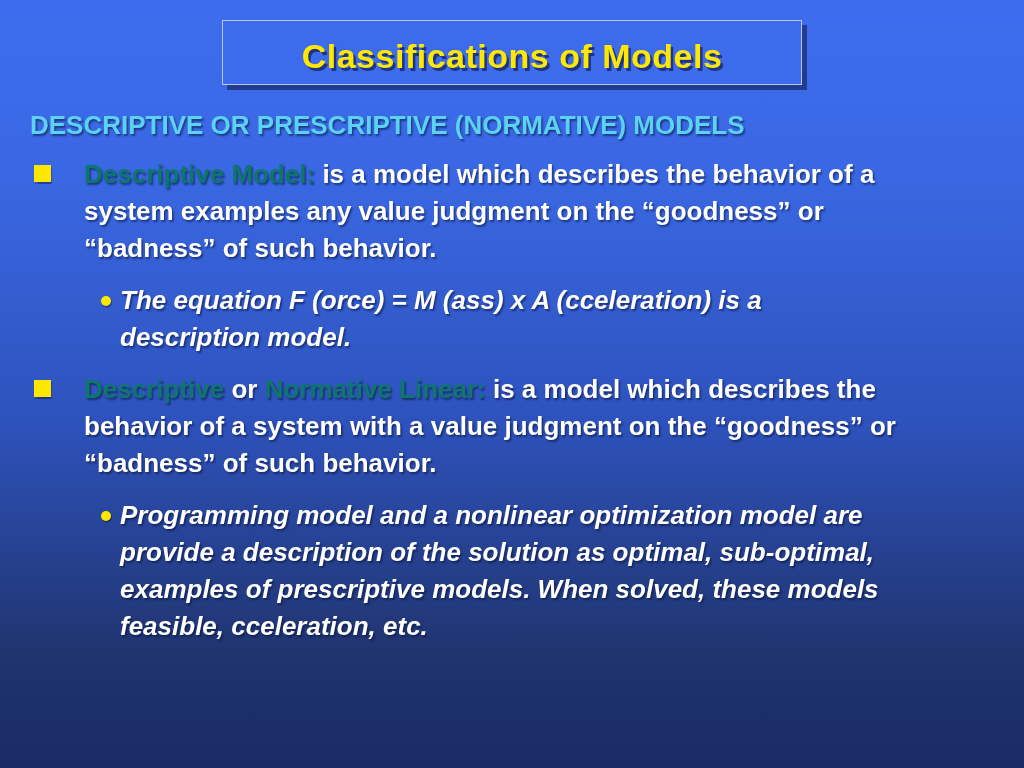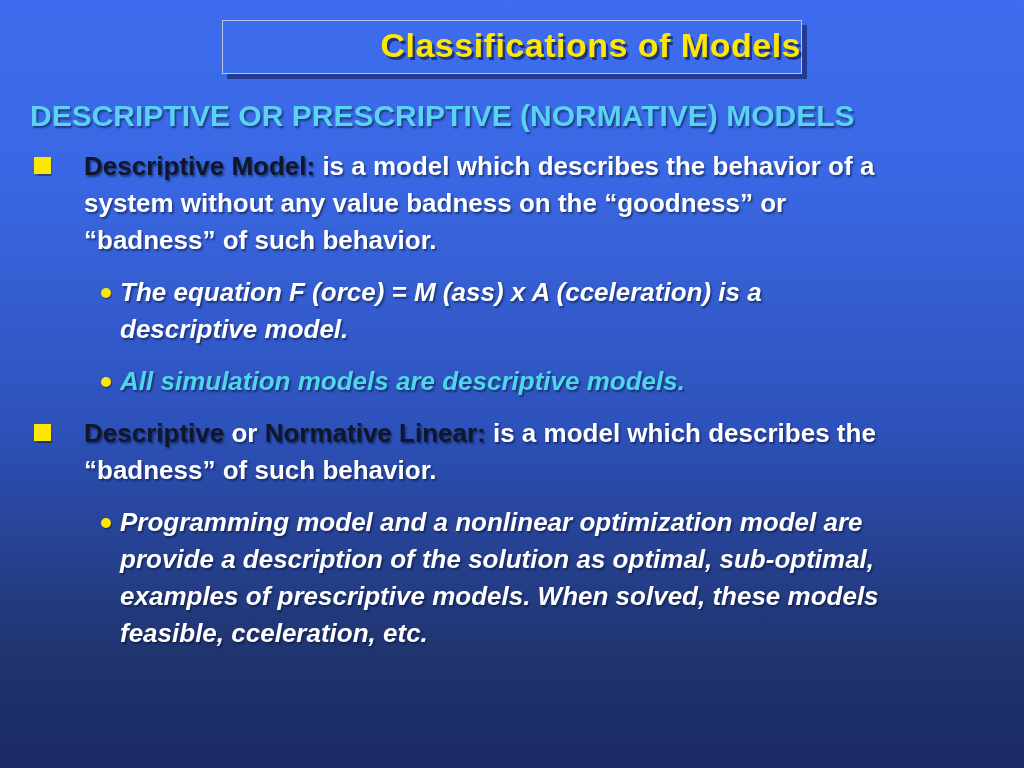--- a/index.html
+++ b/index.html
@@ -13,32 +13,32 @@
     background: linear-gradient(to bottom, #3d6cee 0%, #3a68e4 22%, #2e52bc 55%, #20346f 85%, #1a2a66 100%);
     font-family: "Liberation Sans", sans-serif;
     font-weight: bold;
   }
   .title-box {
     width: 578px;
     margin: 20px auto 0 auto;
     border: 1px solid #b6c5e8;
     background: #3c6bec;
     box-shadow: 5px 5px 0 rgba(18, 28, 82, 0.6);
-    text-align: right;
-    padding: 5px 0 8px 0;
+    text-align: center;
+    padding: 16px 0 8px 0;
   }
   .title {
     font-size: 34px;
     color: #ffe800;
     text-shadow: 2.5px 2.5px 0 #1f3380;
     letter-spacing: 0.5px;
   }
   .heading {
     margin: 25px 0 15px 30px;
-    font-size: 30px;
+    font-size: 26px;
     color: #5bd2f2;
     text-shadow: 1.5px 2px 2px rgba(8, 16, 55, 0.55);
   }
   #content { margin-top: 0; }
   .block {
     position: relative;
     margin-bottom: 15px;
   }
   .block.bullet { padding-left: 84px; }
   .block.sub { padding-left: 120px; font-style: italic; }
@@ -56,50 +56,47 @@
   .marker.square {
     left: 34px; top: 9px;
     width: 17px; height: 17px;
   }
   .marker.dot {
     left: 101px; top: 14px;
     width: 10px; height: 10px;
     border-radius: 50%;
   }
   .c-white { color: #ffffff; }
-  .c-green { color: #0f172a; }
+  .c-green { color: #0f766e; }
   .c-cyan  { color: #4fd6e8; }
 </style>
 </head>
 <body>
 
 <div class="slide">
   <div class="title-box">
     <span class="title">Classifications of Models</span>
   </div>
   <div class="heading">DESCRIPTIVE OR PRESCRIPTIVE (NORMATIVE) MODELS</div>
   <div id="content">
       <div class="block bullet">
         <span class="marker square"></span>
         <div class="line"><span class="c-green">Descriptive Model:</span><span class="c-white"> is a model which describes the behavior of a</span></div>
-        <div class="line"><span class="c-white">system without any value badness on the “goodness” or</span></div>
+        <div class="line"><span class="c-white">system examples any value judgment on the “goodness” or</span></div>
         <div class="line"><span class="c-white">“badness” of such behavior.</span></div>
       </div>
       <div class="block sub">
         <span class="marker dot"></span>
         <div class="line"><span class="c-white">The equation F (orce) = M (ass) x A (cceleration) is a</span></div>
-        <div class="line"><span class="c-white">descriptive model.</span></div>
-      </div>
-      <div class="block sub">
-        <span class="marker dot"></span>
-        <div class="line"><span class="c-cyan">All simulation models are descriptive models.</span></div>
+        <div class="line"><span class="c-white">description model.</span></div>
       </div>
       <div class="block bullet">
         <span class="marker square"></span>
         <div class="line"><span class="c-green">Descriptive</span><span class="c-white"> or </span><span class="c-green">Normative Linear:</span><span class="c-white"> is a model which describes the</span></div>
+        <div class="line"><span class="c-white">behavior of a system with a value judgment on the “goodness” or</span></div>
         <div class="line"><span class="c-white">“badness” of such behavior.</span></div>
       </div>
       <div class="block sub">
         <span class="marker dot"></span>
         <div class="line"><span class="c-white">Programming model and a nonlinear optimization model are</span></div>
         <div class="line"><span class="c-white">provide a description of the solution as optimal, sub-optimal,</span></div>
         <div class="line"><span class="c-white">examples of prescriptive models. When solved, these models</span></div>
         <div class="line"><span class="c-white">feasible, cceleration, etc.</span></div>
       </div>
     </div>

